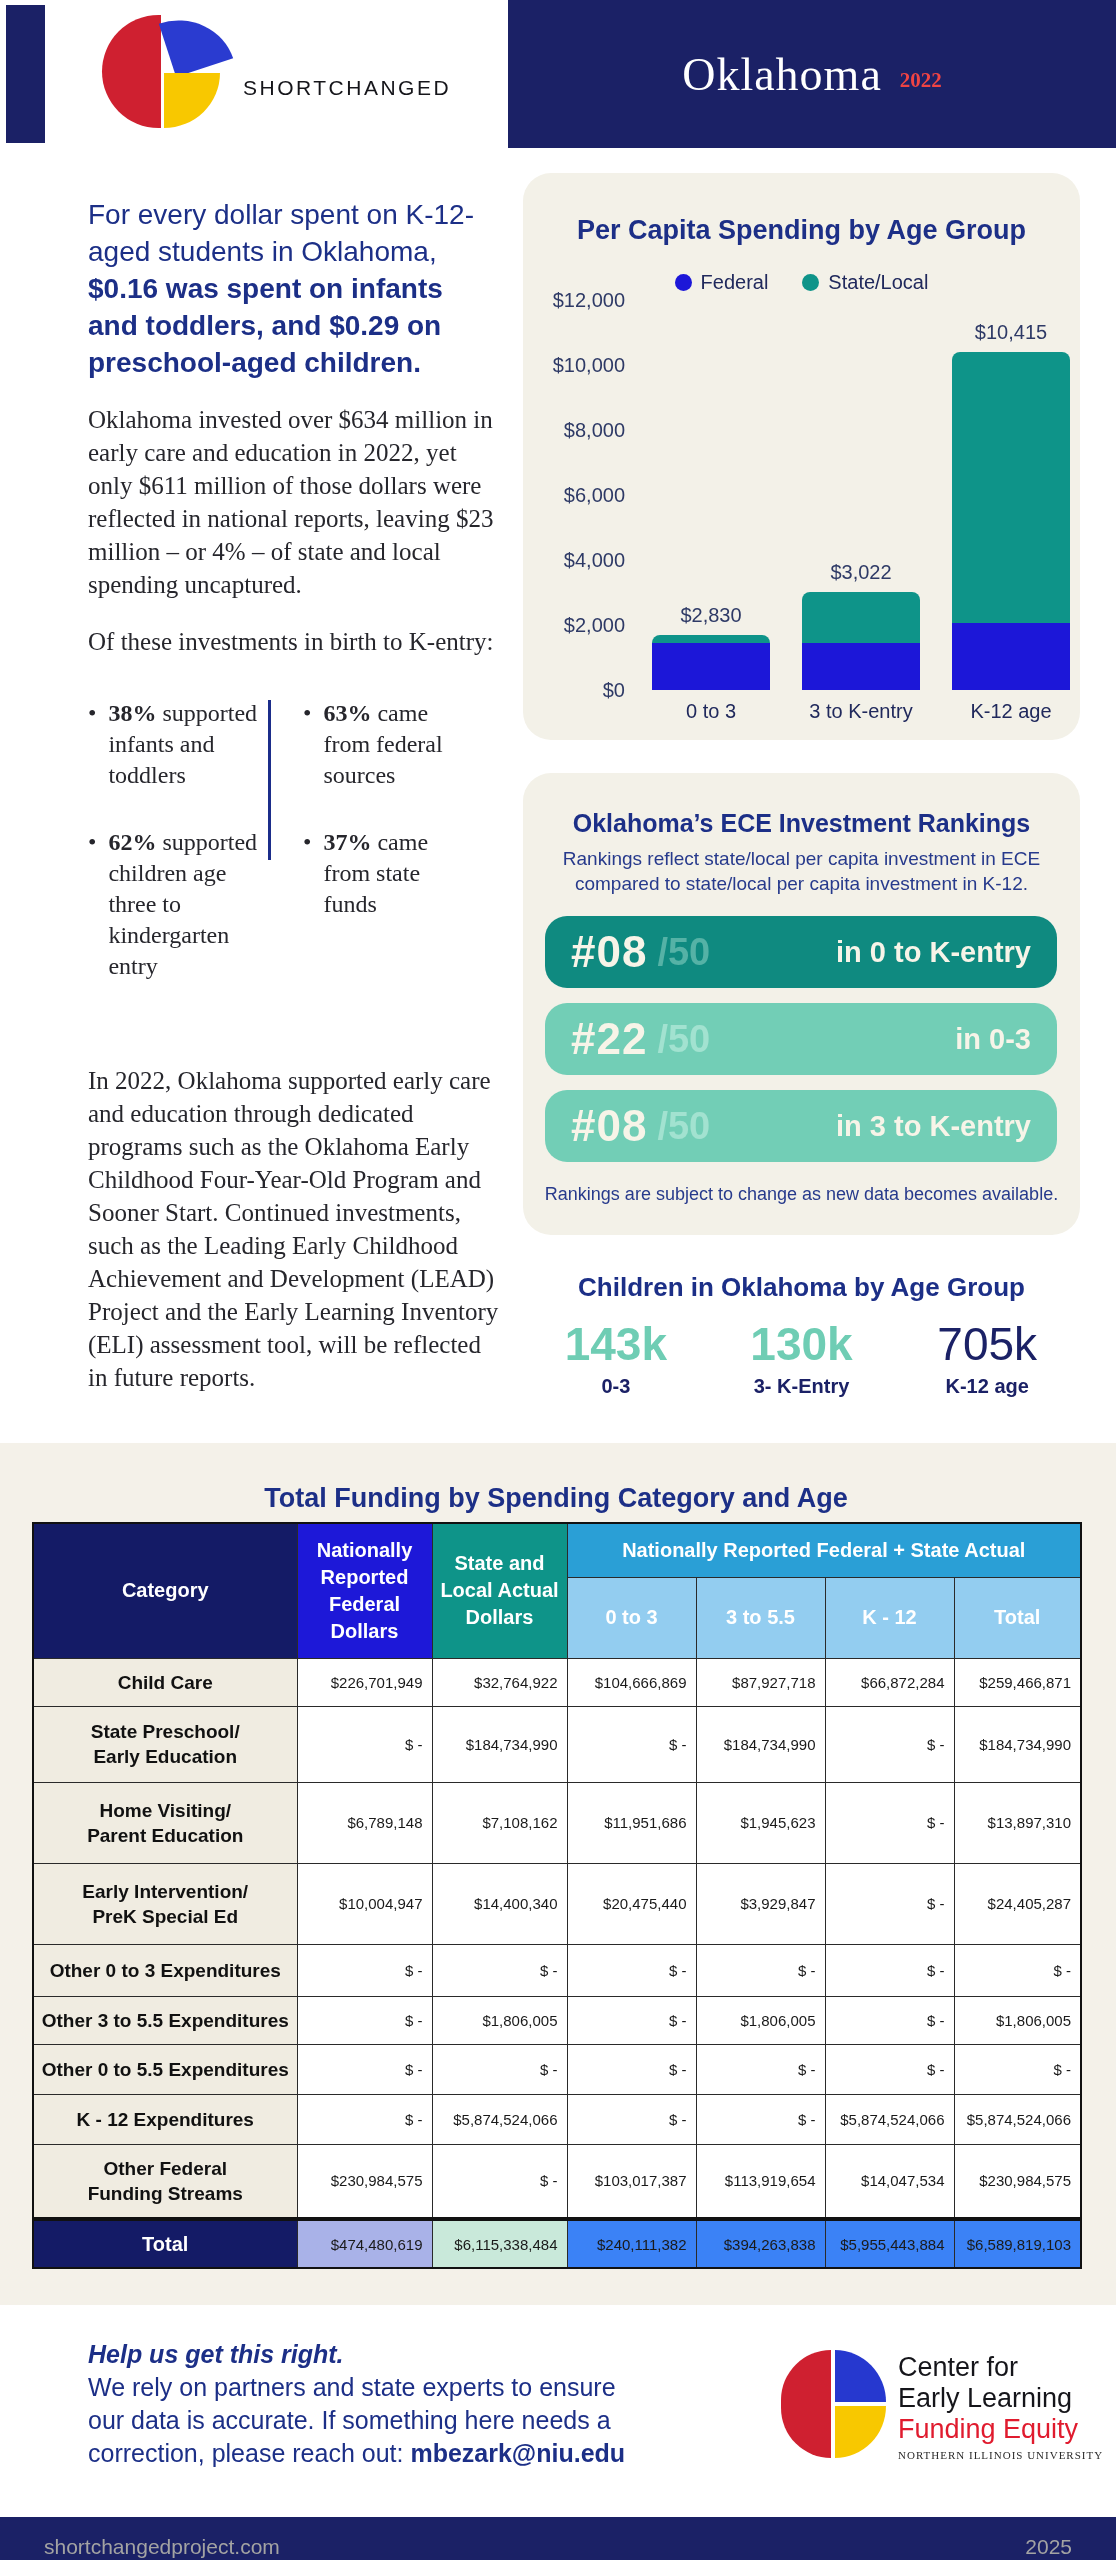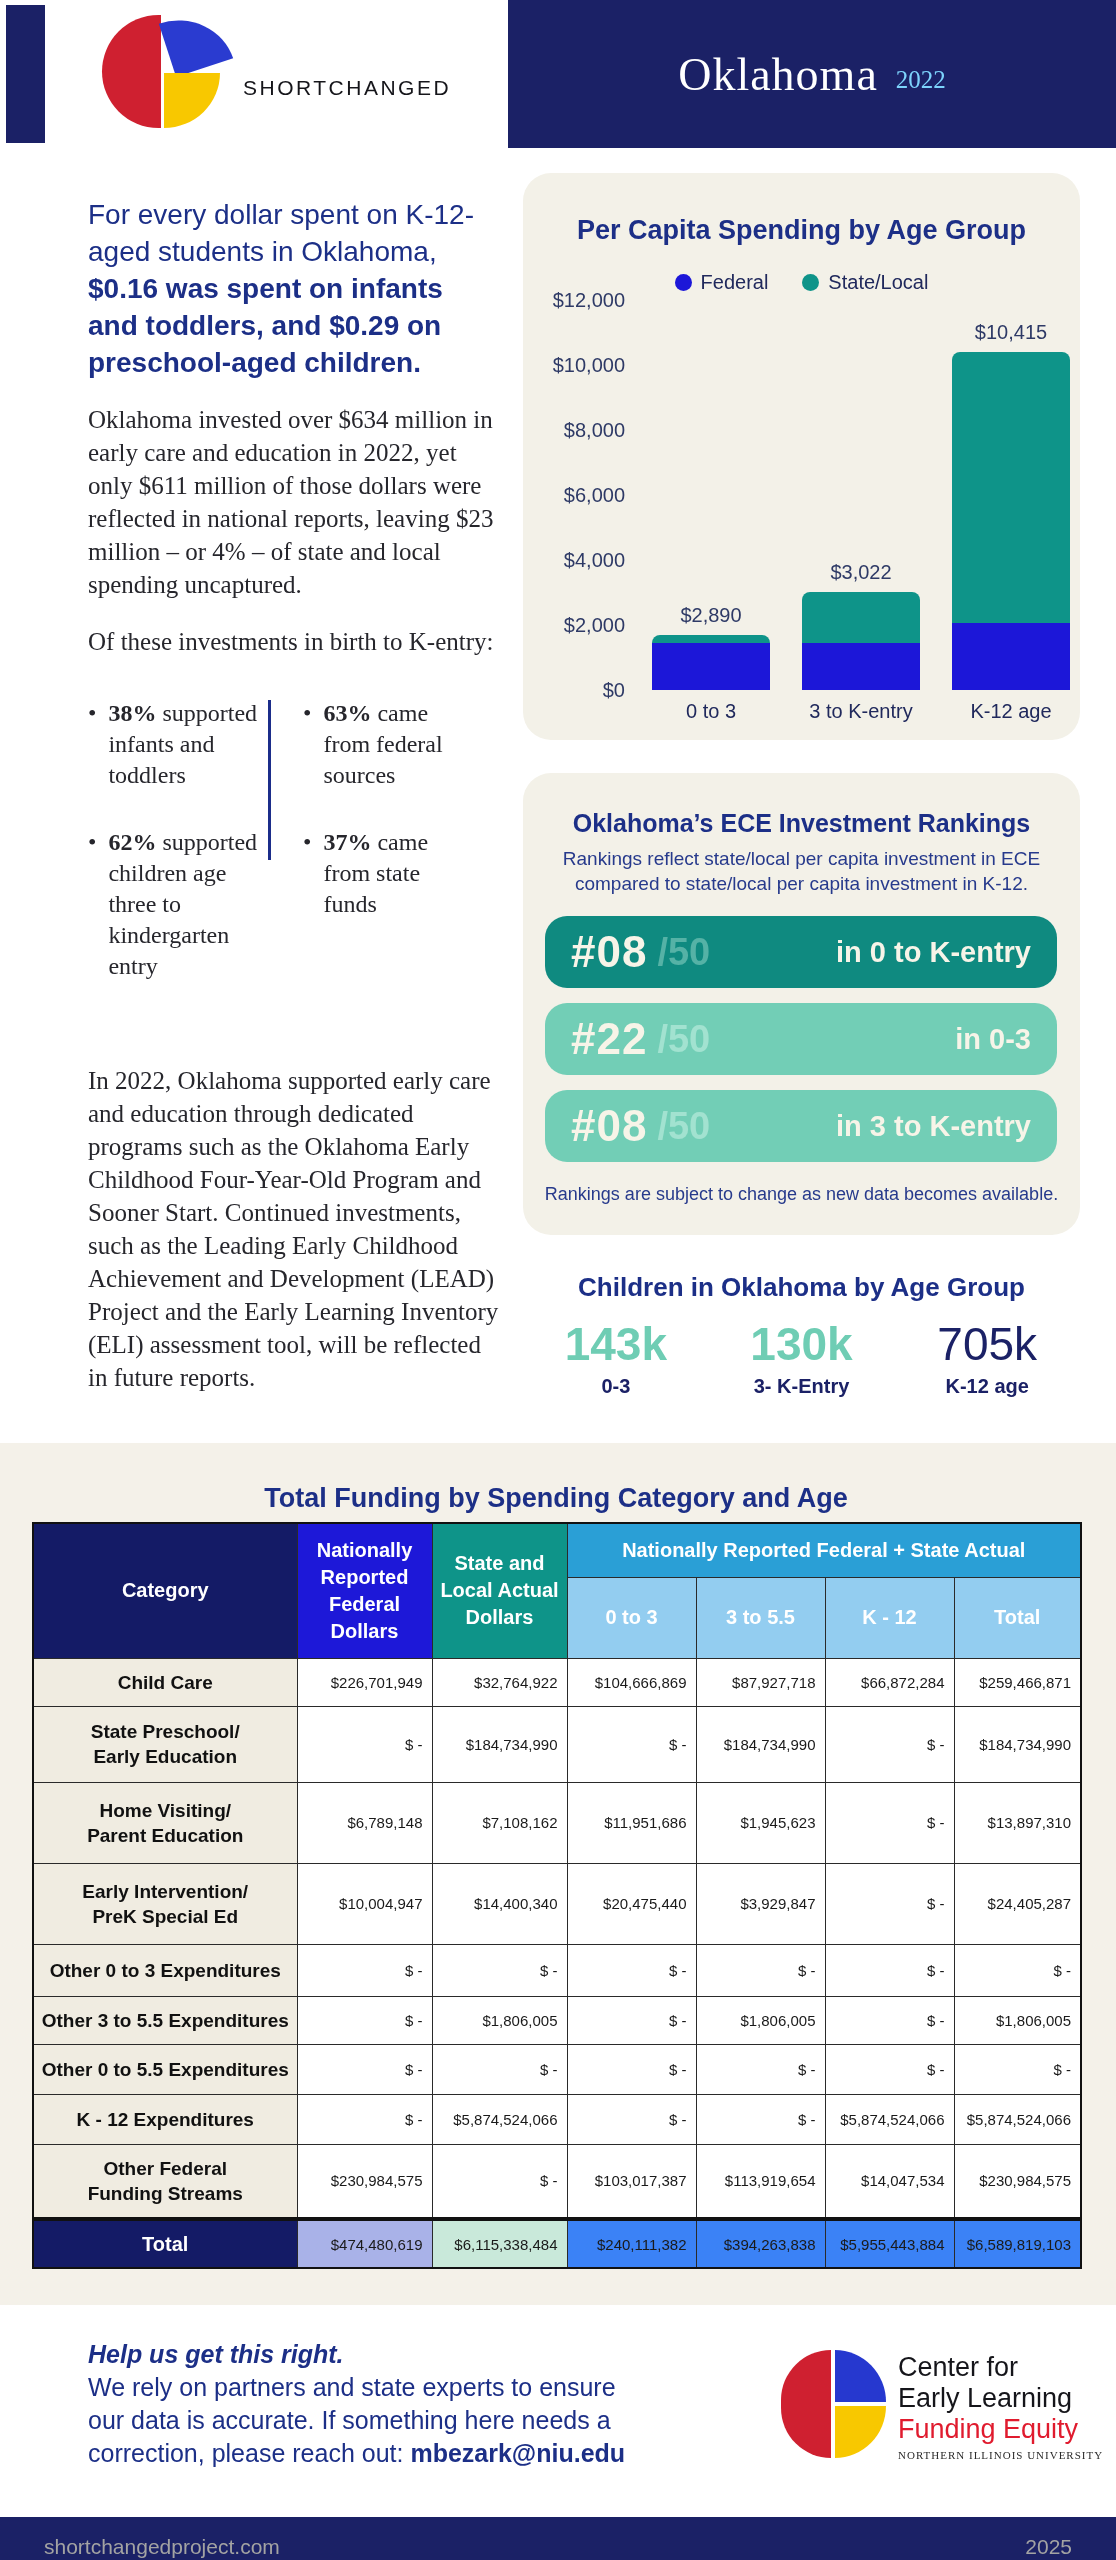--- a/index.html
+++ b/index.html
@@ -10,21 +10,21 @@
     font-family:"Liberation Sans", sans-serif;
     --navy:#1b2166; --navy-text:#1c2f87; --blue:#1c17d8; --teal:#0e9489;
     --teal-dark:#0f8a80; --green-light:#72ceb6; --green-stat:#6fcdb4;
     --cream:#f3f1e8; --ink:#26262c;
   }
   
   .hdr-leftbar { position:absolute; left:6px; top:5px; width:39px; height:138px; background:var(--navy); }
   .hdr-right { position:absolute; left:508px; top:0; width:608px; height:148px; background:var(--navy);
     display:flex; align-items:center; justify-content:center; gap:18px; }
   .hdr-state { color:#fff; font-family:"Liberation Serif", serif; font-size:46px; letter-spacing:1px; }
-  .hdr-year { color:#7dd3fc; font-family:"Liberation Serif", serif; font-size:25px; padding-top:12px; }
+  .hdr-year { color:#ef4444; font-family:"Liberation Serif", serif; font-size:21px; padding-top:12px;font-weight:bold; }
   .logo { position:absolute; left:102px; top:13px; width:135px; height:120px; }
   .logo .red { position:absolute; left:0; top:2px; width:59px; height:113px; background:#cf2030; border-radius:59px 0 0 59px; }
   .logo .yellow { position:absolute; left:62px; top:60px; width:56px; height:55px; background:#f8c800; border-radius:0 0 100% 0; }
   .logo .blue { position:absolute; left:64px; top:0px; width:60px; height:56px; background:#2a3bd0; border-radius:0 100% 0 0; transform:rotate(-18deg); }
   .brand { position:absolute; left:243px; top:76px; font-size:21px; letter-spacing:2.5px; color:#15151a; font-weight:500; }
   
   .leftcol { position:absolute; left:88px; top:196px; width:412px; }
   .lead { font-size:28px; line-height:37px; color:var(--navy-text); margin-bottom:22px; }
   .lead .bold { font-weight:700; }
   .serif { font-family:"Liberation Serif", serif; font-size:25px; line-height:33px; color:var(--ink); }
@@ -180,21 +180,21 @@
       </div>
     <div class="chart-plot" id="chart-plot">
         <div class="y-tick" style="top: 0px;">$12,000</div>
         <div class="y-tick" style="top: 65px;">$10,000</div>
         <div class="y-tick" style="top: 130px;">$8,000</div>
         <div class="y-tick" style="top: 195px;">$6,000</div>
         <div class="y-tick" style="top: 260px;">$4,000</div>
         <div class="y-tick" style="top: 325px;">$2,000</div>
         <div class="y-tick" style="top: 390px;">$0</div>
         <div class="slot" style="left: -5px;">
-          <div class="bar-total" style="bottom: 62.6px;">$2,890</div>
+          <div class="bar-total" style="bottom: 62.6px;">$2,830</div>
           <div class="barstack" style="height: 54.6px;">
             <div class="seg state" style="height: 7.475px; background: rgb(14, 148, 137);"></div>
             <div class="seg federal" style="height: 47.125px; background: rgb(28, 23, 216);"></div>
           </div>
           <div class="x-label">0 to 3</div>
         </div>
         <div class="slot" style="left: 145px;">
           <div class="bar-total" style="bottom: 106.215px;">$3,022</div>
           <div class="barstack" style="height: 98.215px;">
             <div class="seg state" style="height: 51.09px; background: rgb(14, 148, 137);"></div>

